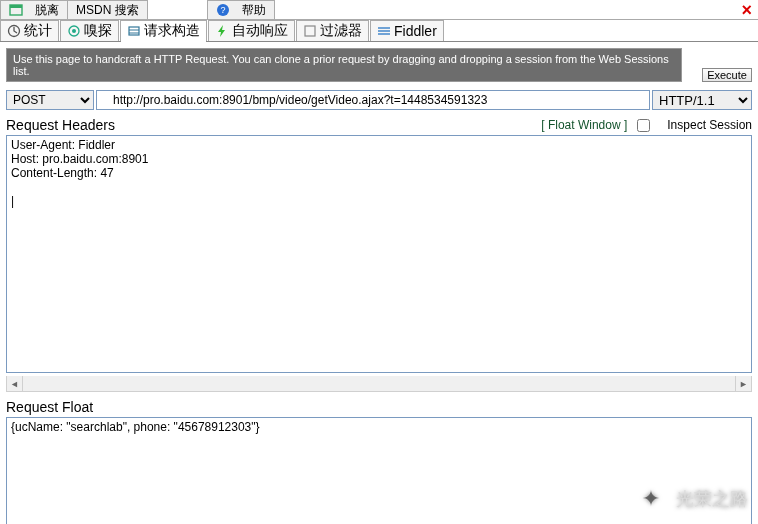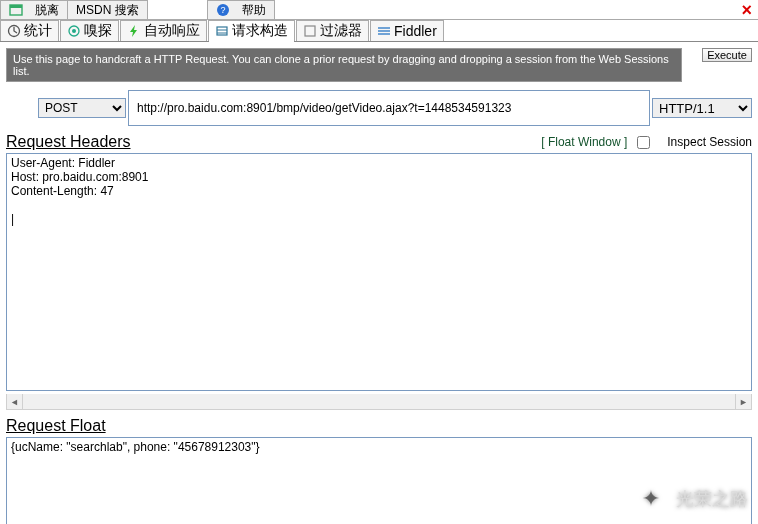--- a/index.html
+++ b/index.html
@@ -66,21 +66,21 @@
   }
   .sub-tab.active::after {
     content: '';
     position: absolute;
     left: 0; right: 0; bottom: -1px; height: 1px;
     background: #fff;
   }
   .icon { display: inline-block; width: 14px; height: 14px; }
   .instruction-row {
     display: flex;
-    align-items: flex-start;
+    align-items: flex-end;
     gap: 20px;
     padding: 6px;
   }
   .instruction {
     flex: 1;
     background: #6d6d6d;
     color: #fff;
     padding: 4px 6px;
     font-size: 11px;
     border: 1px solid #999;
@@ -90,53 +90,52 @@
     background: linear-gradient(#fdfdfd,#e6e6e6);
     border: 1px solid #888;
     font-size: 11px;
     cursor: pointer;
   }
   .url-row {
     display: flex;
     align-items: center;
     gap: 2px;
     padding: 2px 6px 6px 6px;
-    margin-left: 32px;
   }
   .method-select {
     width: 88px;
     height: 20px;
     border: 1px solid #7a9ac0;
     font-size: 12px;
     padding: 0 2px;
   }
   .url-input {
     flex: 1;
-    height: 36px;
-    border: 1px solid #7a9ac0;
-    font-size: 12px;
-    padding: 0 8px;
+    height: 20px;
+    border: 1px solid #7a9ac0;
+    font-size: 12px;
+    padding: 0 16px;
   }
   .proto-select {
     width: 100px;
     height: 20px;
     border: 1px solid #7a9ac0;
     font-size: 13px;
     padding: 0 2px;
   }
   .headers-sec, .body-sec {
     padding: 0 6px 6px 6px;
   }
   .sec-header {
     display: flex;
     align-items: center;
     justify-content: space-between;
     padding: 1px 0 2px 0;
   }
-  .sec-title { font-size: 16px; text-decoration: underline; }
+  .sec-title { font-size: 14px; }
   .sec-header-right { display: flex; align-items: center; gap: 10px; }
   .float-link { color: #14532d; cursor: pointer; }
   .inspect-box { display: flex; align-items: center; gap: 17px; }
   .inspect-box input[type=checkbox] { width: 13px; height: 13px; }
   .req-headers-area {
     width: 100%;
     height: 238px;
     border: 1px solid #7a9ac0;
     padding: 2px 4px;
     font-family: Tahoma, Arial, sans-serif;
@@ -225,36 +224,36 @@
   </div>
   <div class="sub-tab">
     <span class="icon">
         <svg viewBox="0 0 14 14" width="14" height="14">
           <circle cx="7" cy="7" r="5" fill="none" stroke="#2a8" stroke-width="1.3"></circle>
           <circle cx="7" cy="7" r="2" fill="#2a8"></circle>
         </svg>
       </span>
     <span>嗅探</span>
   </div>
-  <div class="sub-tab">
-    <span class="icon">
-        <svg viewBox="0 0 14 14" width="14" height="14">
-          <path d="M8 1 L3 8 h3 l-1 5 5-7 h-3z" fill="#3b3"></path>
-        </svg>
-      </span>
-    <span>自动响应</span>
-  </div>
   <div class="sub-tab active">
     <span class="icon">
         <svg viewBox="0 0 14 14" width="14" height="14">
           <rect x="2" y="3" width="10" height="8" fill="none" stroke="#379" stroke-width="1.2"></rect>
           <path d="M2 6h10M2 9h10" stroke="#379" stroke-width="1"></path>
         </svg>
       </span>
     <span>请求构造</span>
+  </div>
+  <div class="sub-tab">
+    <span class="icon">
+        <svg viewBox="0 0 14 14" width="14" height="14">
+          <path d="M8 1 L3 8 h3 l-1 5 5-7 h-3z" fill="#3b3"></path>
+        </svg>
+      </span>
+    <span>自动响应</span>
   </div>
   <div class="sub-tab">
     <span class="icon">
         <svg viewBox="0 0 14 14" width="14" height="14">
           <rect x="2" y="2" width="10" height="10" fill="none" stroke="#888" stroke-width="1.2"></rect>
         </svg>
       </span>
     <span>过滤器</span>
   </div>
   <div class="sub-tab">

